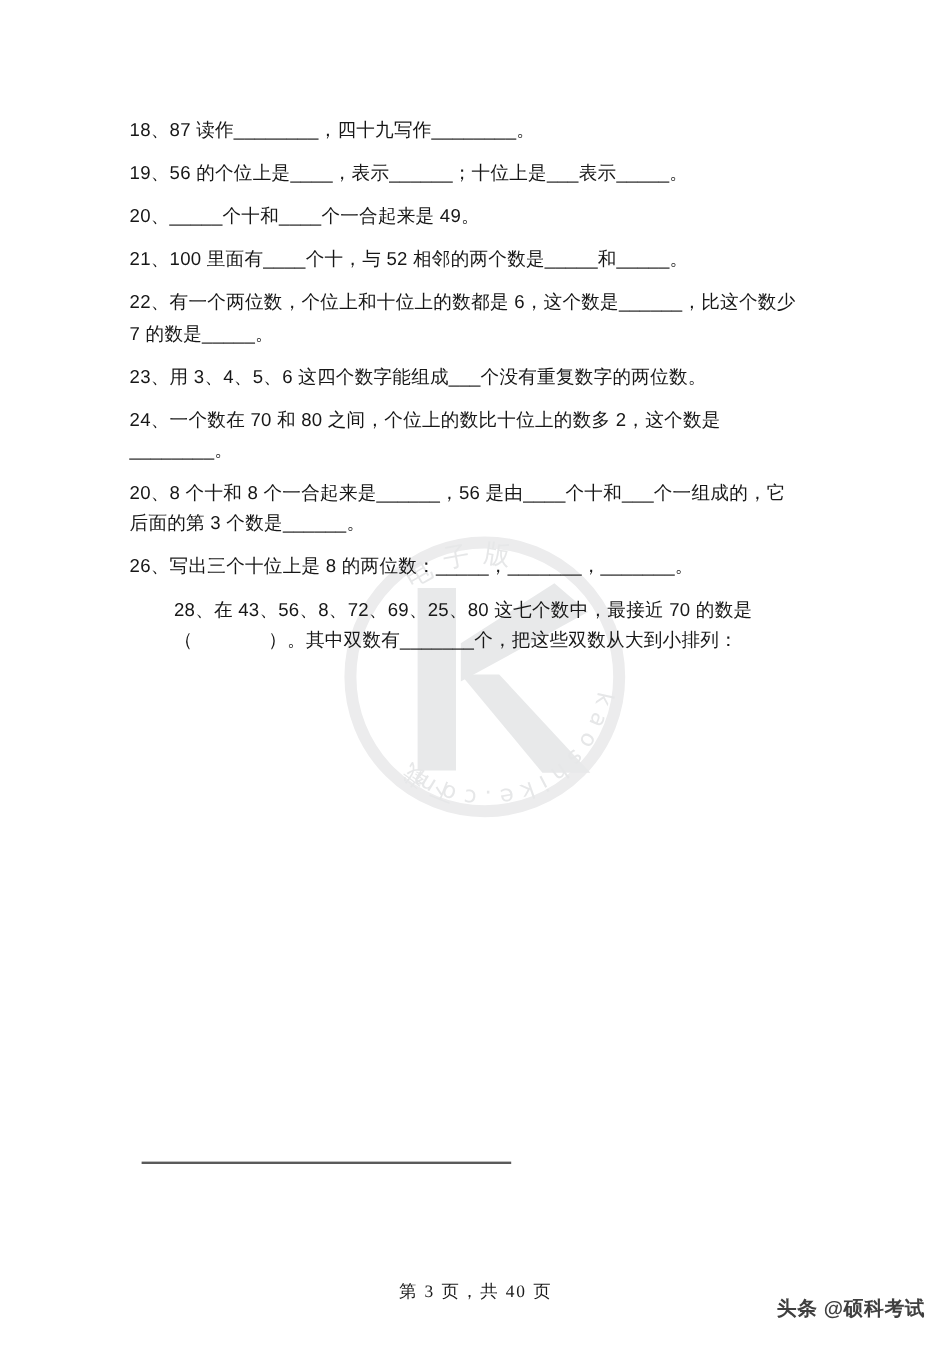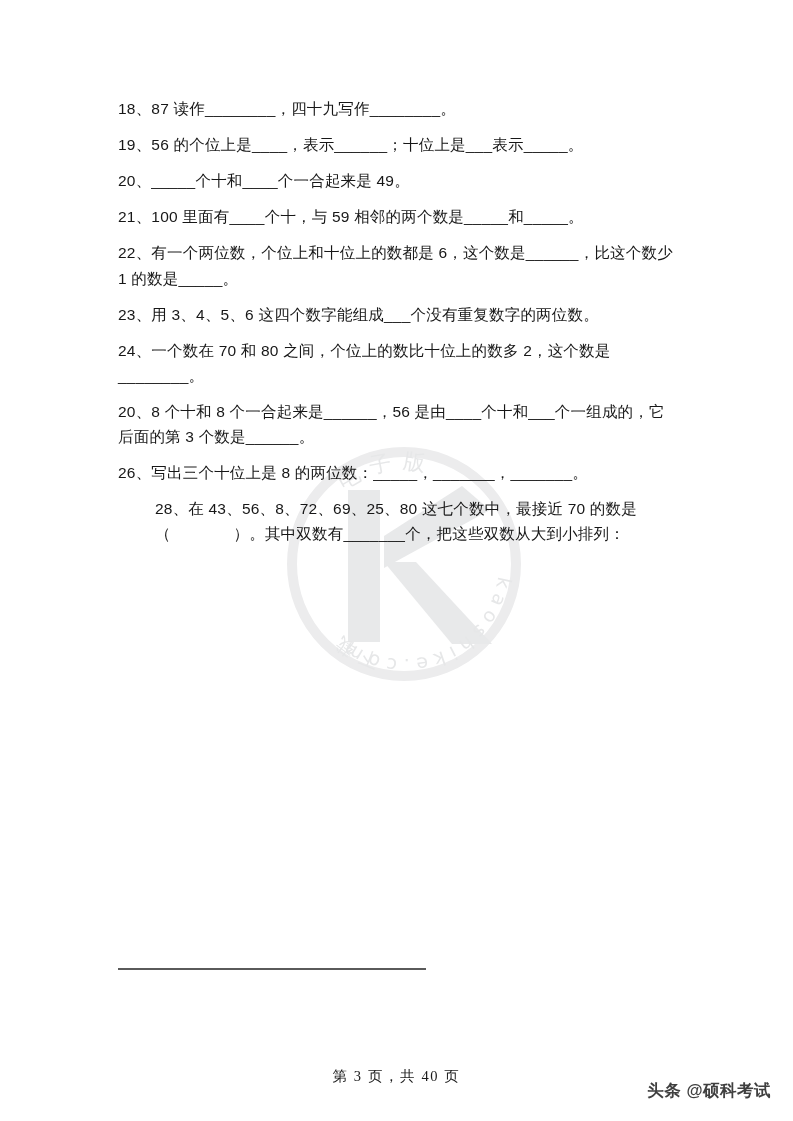--- a/index.html
+++ b/index.html
@@ -33,21 +33,21 @@
     height: 256px;
     pointer-events: none;
     opacity: 1;
     z-index: 0;
   }
   .watermark svg { display: block; width: 100%; height: 100%; }
 
   
   .content {
     position: absolute;
-    left: 118px;
+    left: 108px;
     top: 96px;
     width: 562px;
     z-index: 2;
   }
   .q {
     font-size: 15.5px;
     line-height: 1.62;
     letter-spacing: .2px;
     margin: 0 0 14.5px 0;
     color: #171717;
@@ -128,22 +128,22 @@
       <text font-family="DejaVu Sans, sans-serif" font-size="19" fill="#e6e7e8" letter-spacing="6">
         <textPath href="#arcBottomRight" startOffset="58%">下载</textPath>
       </text>
     </svg>
   </div>
 
   <div class="content">
     <p class="q gap-sm">18、87 读作________，四十九写作________。</p>
     <p class="q gap-sm">19、56 的个位上是____，表示______；十位上是___表示_____。</p>
     <p class="q gap-sm">20、_____个十和____个一合起来是 49。</p>
-    <p class="q gap-sm">21、100 里面有____个十，与 59 相邻的两个数是_____和_____。</p>
-    <p class="q gap-sm">22、有一个两位数，个位上和十位上的数都是 6，这个数是______，比这个数少 1 的数是_____。</p>
+    <p class="q gap-sm">21、100 里面有____个十，与 52 相邻的两个数是_____和_____。</p>
+    <p class="q gap-sm">22、有一个两位数，个位上和十位上的数都是 6，这个数是______，比这个数少 7 的数是_____。</p>
     <p class="q gap-sm">23、用 3、4、5、6 这四个数字能组成___个没有重复数字的两位数。</p>
     <p class="q gap-sm">24、一个数在 70 和 80 之间，个位上的数比十位上的数多 2，这个数是________。</p>
     <p class="q gap-sm">20、8 个十和 8 个一合起来是______，56 是由____个十和___个一组成的，它后面的第 3 个数是______。</p>
     <p class="q gap-sm">26、写出三个十位上是 8 的两位数：_____，_______，_______。</p>
     <p class="q">28、在 43、56、8、72、69、25、80 这七个数中，最接近 70 的数是（　　　　）。其中双数有_______个，把这些双数从大到小排列：</p>
   </div>
 
   <div class="answer-rule"></div>
 
   <div class="footer">

